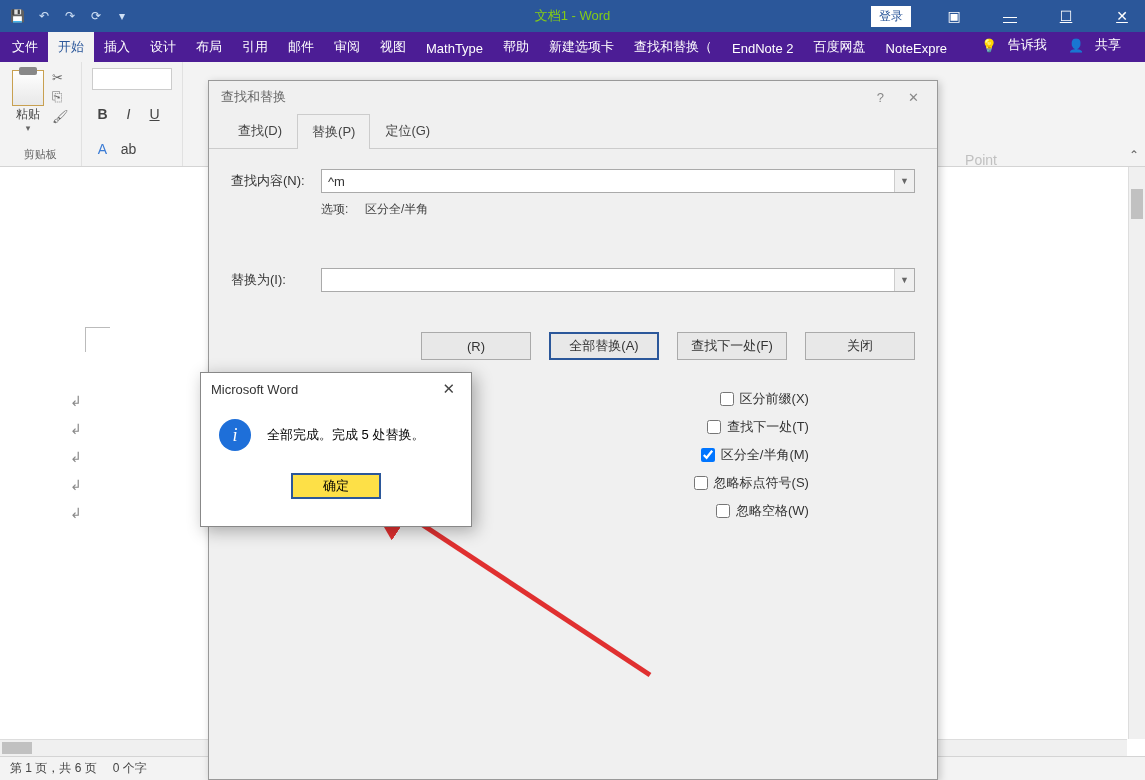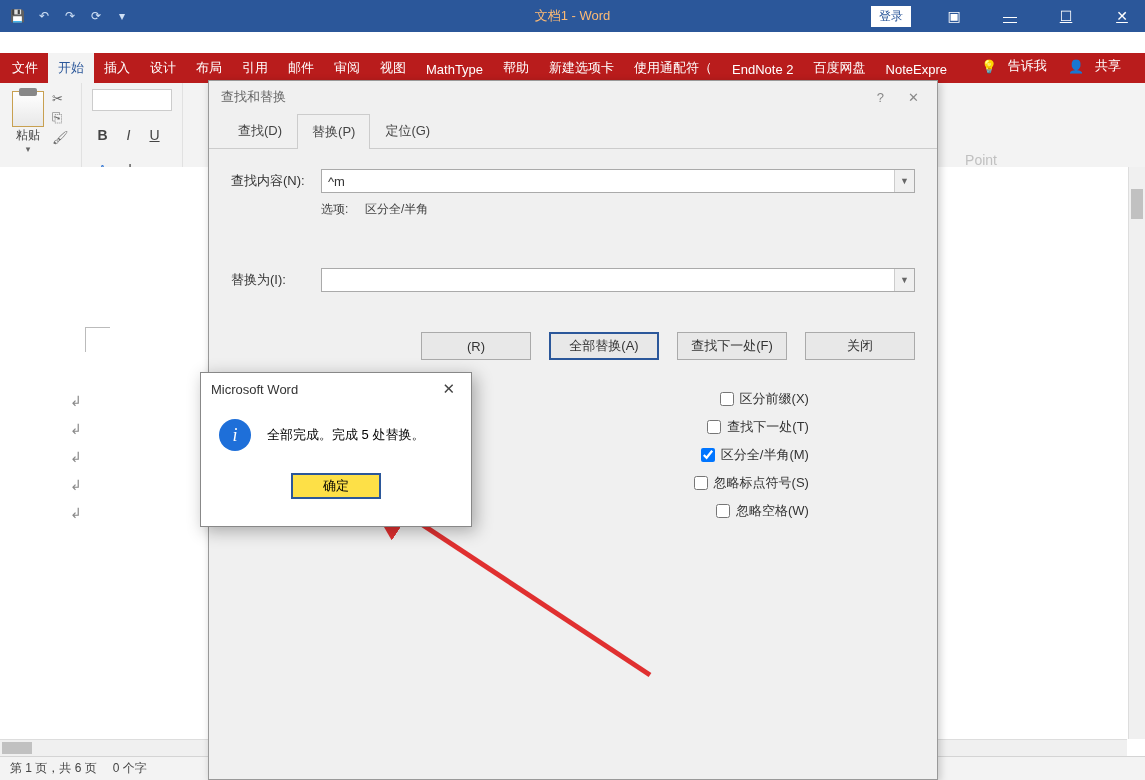--- a/index.html
+++ b/index.html
@@ -2,27 +2,27 @@
 <html><head>
 <meta charset="utf-8">
 <style>
 * { box-sizing: border-box; margin: 0; padding: 0; font-family: "Microsoft YaHei", "Segoe UI", sans-serif; }
 body { width: 1145px; height: 780px; background: #fff; overflow: hidden; position: relative; }
 
 
 .titlebar { height: 32px; background: #2b579a; color: #fff; display: flex; align-items: center; font-size: 12px; position: relative; }
 .titlebar .qat { display: flex; gap: 6px; padding-left: 8px; align-items: center; }
 .titlebar .qat span { width: 20px; height: 20px; display: flex; align-items: center; justify-content: center; color: #cfe0f5; }
-.titlebar .title { position: absolute; left: 50%; transform: translateX(-50%); color: #fdba74; font-size: 13px; }
+.titlebar .title { position: absolute; left: 50%; transform: translateX(-50%); color: #84cc16; font-size: 13px; }
 .titlebar .winctrl { margin-left: auto; display: flex; align-items: center; gap: 10px; text-decoration: underline; }
 .titlebar .login { background: #fff; color: #2b579a; padding: 2px 8px; font-size: 12px; margin-right: 10px; }
 .titlebar .winbtn { width: 46px; height: 32px; display: flex; align-items: center; justify-content: center; color: #fff; font-size: 14px; }
 
 
-.ribbontabs { height: 30px; background: #b91c1c; display: flex; align-items: flex-end; font-size: 13px; color: #fff; padding-left: 2px; margin-top: 21px; }
+.ribbontabs { height: 30px; background: #4c1d95; display: flex; align-items: flex-end; font-size: 13px; color: #fff; padding-left: 2px; }
 .ribbontabs .tab { padding: 6px 10px; cursor: pointer; white-space: nowrap; }
 .ribbontabs .tab.active { background: #f3f3f3; color: #2b579a; }
 .ribbontabs .right { margin-left: auto; display: flex; align-items: center; gap: 4px; padding-right: 12px; }
 .ribbontabs .right span { padding: 4px 6px; display: flex; align-items: center; gap: 4px; }
 
 
 .ribbon { height: 105px; background: #f3f3f3; border-bottom: 1px solid #d4d4d4; display: flex; position: relative; }
 .ribbon .group { border-right: 1px solid #e1e1e1; padding: 4px 8px; display: flex; flex-direction: column; justify-content: space-between; }
 .ribbon .group .label { font-size: 11px; color: #666; text-align: center; padding-top: 4px; }
 .paste-big { display: flex; flex-direction: column; align-items: center; font-size: 12px; color: #444; padding: 4px; }
@@ -118,21 +118,21 @@
   <div class="tab">插入</div>
   <div class="tab">设计</div>
   <div class="tab">布局</div>
   <div class="tab">引用</div>
   <div class="tab">邮件</div>
   <div class="tab">审阅</div>
   <div class="tab">视图</div>
   <div class="tab">MathType</div>
   <div class="tab">帮助</div>
   <div class="tab">新建选项卡</div>
-  <div class="tab">使用通配符（</div>
+  <div class="tab">查找和替换（</div>
   <div class="tab">EndNote 2</div>
   <div class="tab">百度网盘</div>
   <div class="tab">NoteExpre</div>
   <div class="right">
     <span>💡 <span>告诉我</span></span>
     <span>👤 <span>共享</span></span>
   </div>
 </div>
 
 <div class="ribbon">

